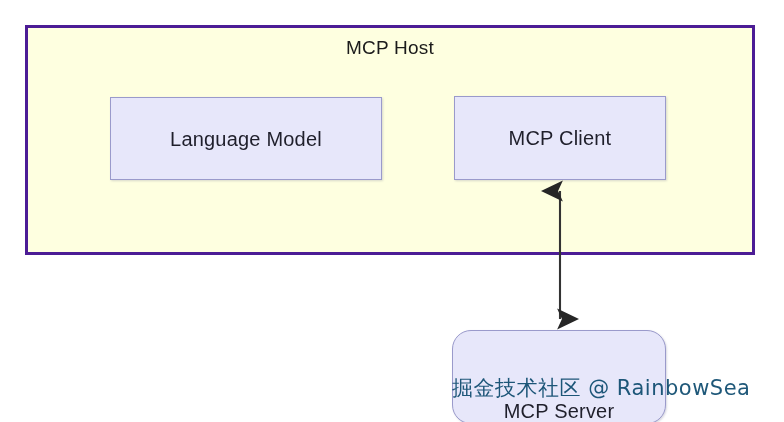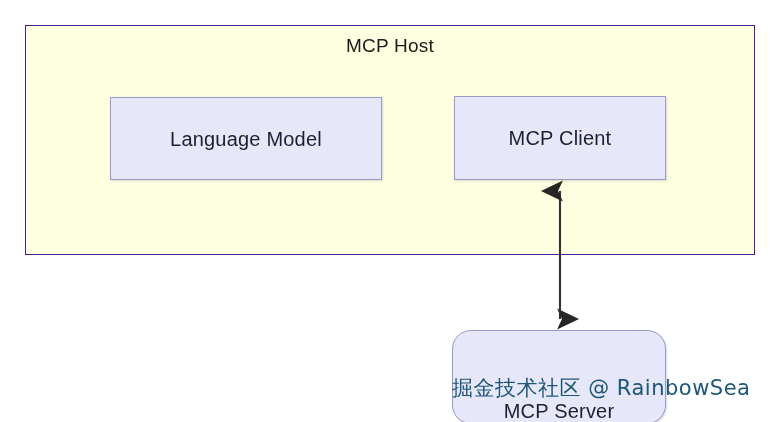--- a/index.html
+++ b/index.html
@@ -26,21 +26,21 @@
   }
 
   
   .host-box {
     position: absolute;
     left: 25px;
     top: 25px;
     width: 730px;
     height: 230px;
     background: #feffe0;
-    border: 1px solid #4c1d95;
+    border: 3px solid #4c1d95;
     box-sizing: border-box;
   }
 
   .host-title {
     position: absolute;
     left: 0;
     top: 8px;
     width: 100%;
     text-align: center;
     font-size: 19px;

